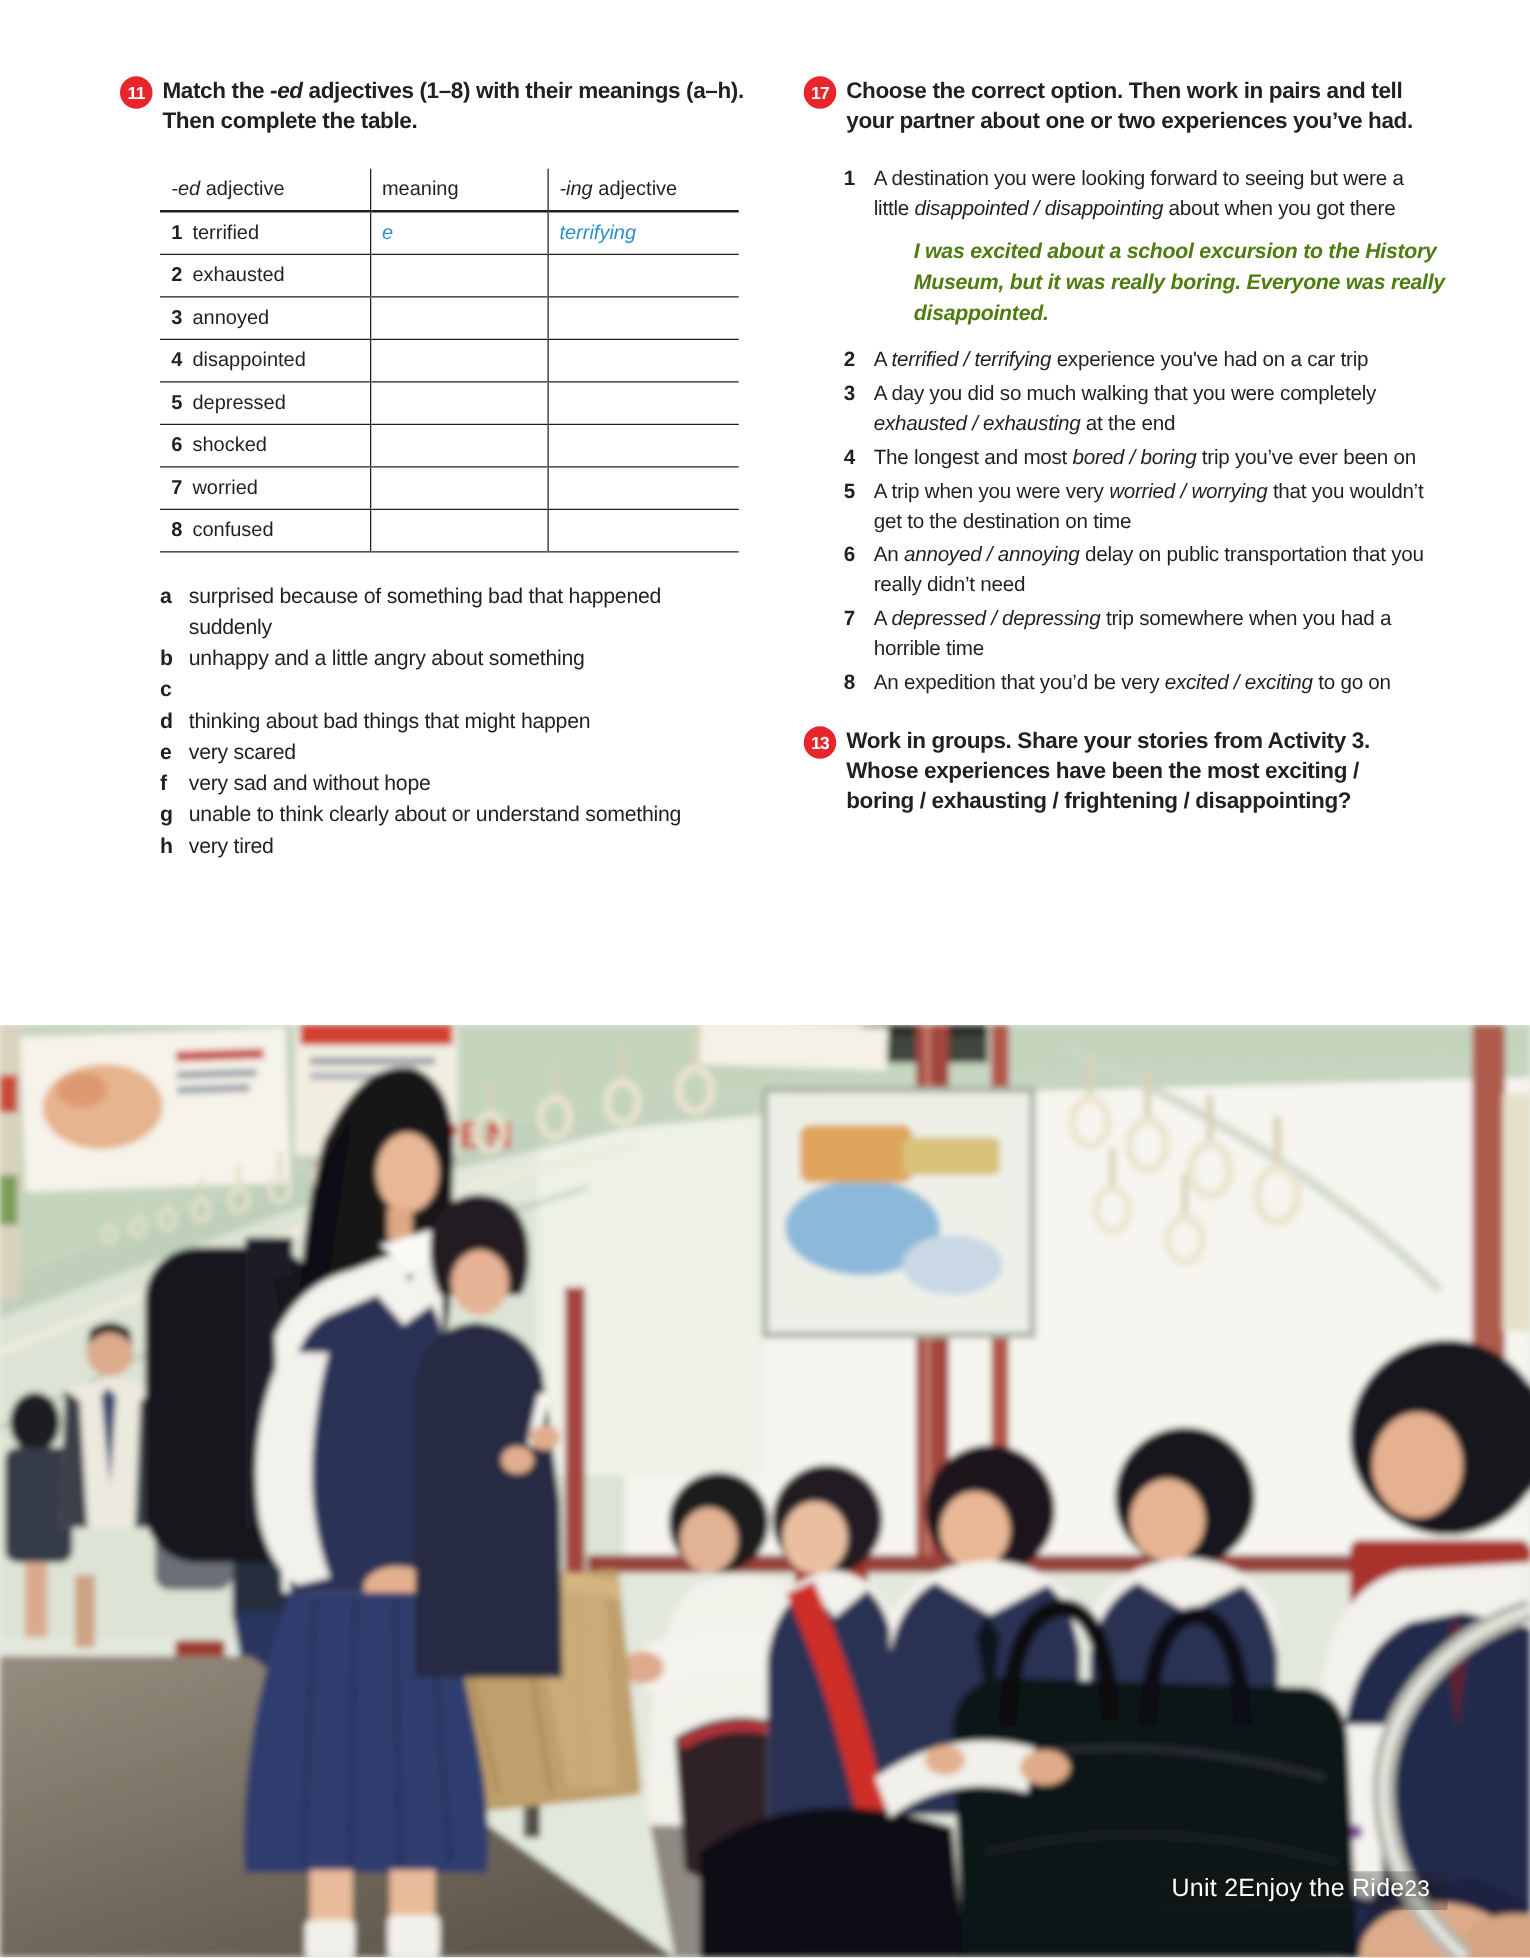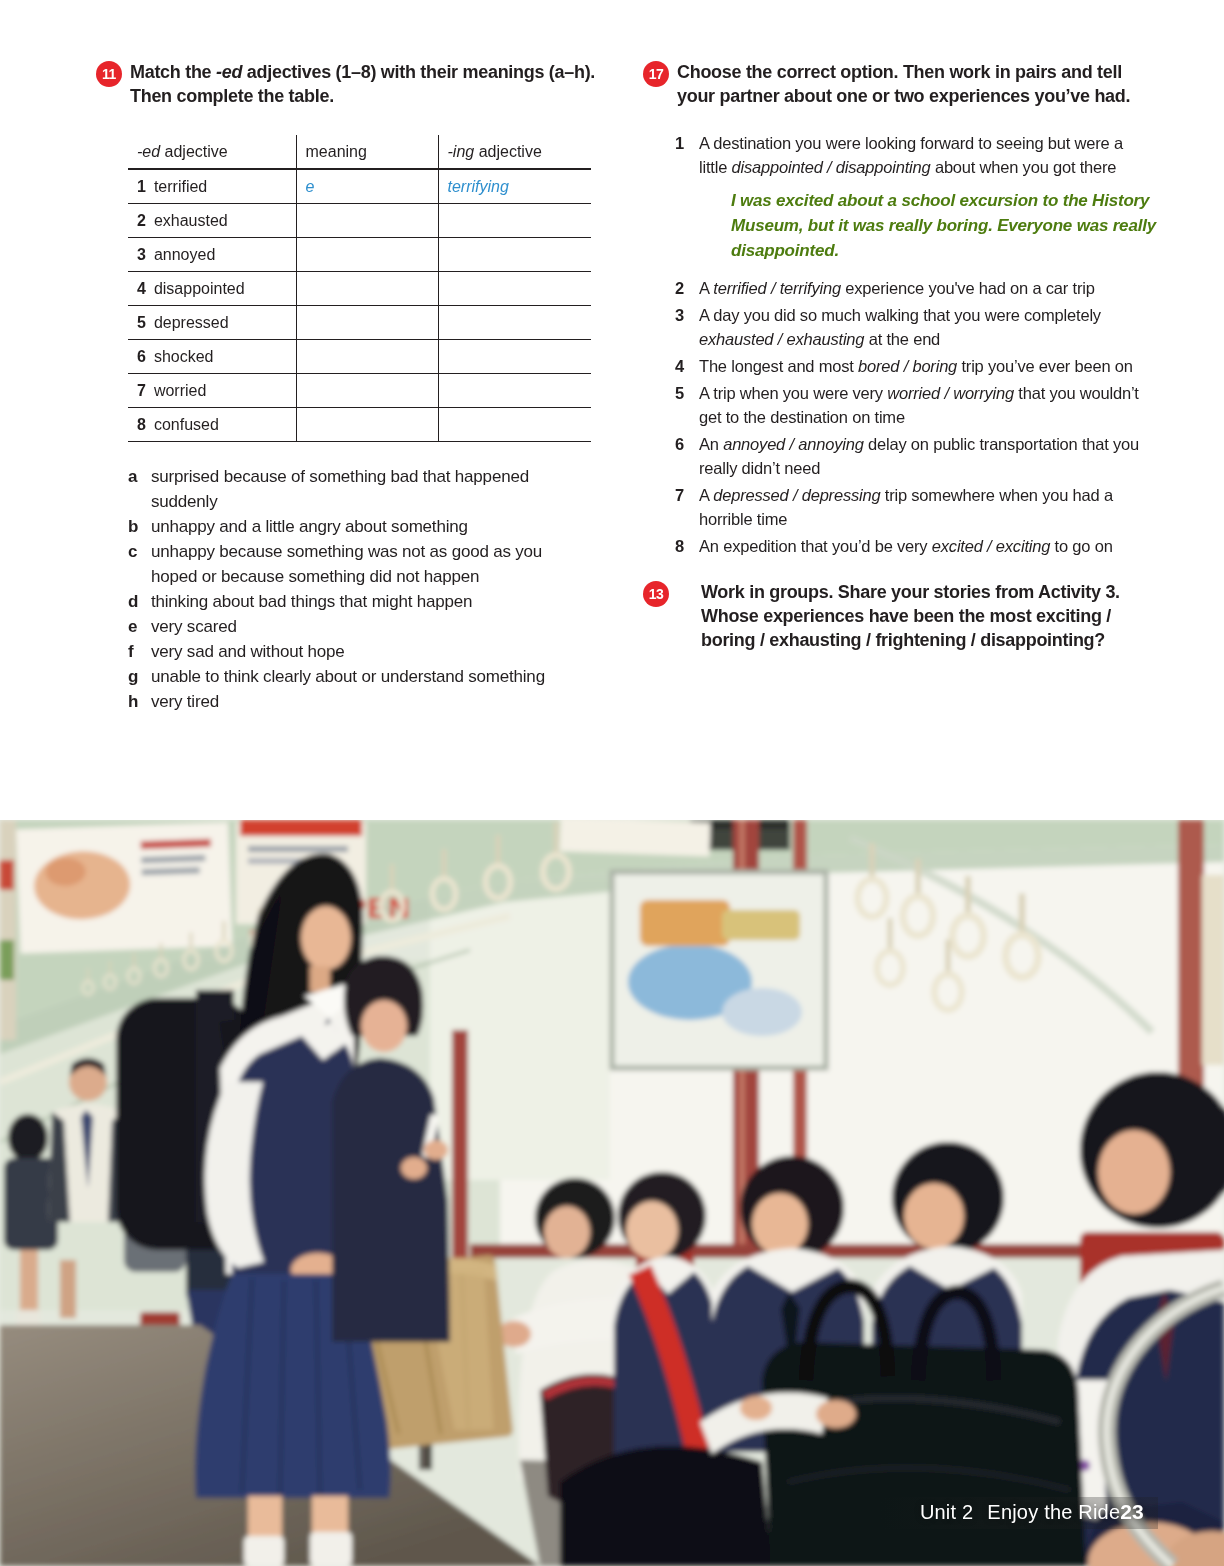--- a/index.html
+++ b/index.html
@@ -44,34 +44,34 @@
 
   
   .items{margin:23px 0 0 32px;font-size:16.5px;line-height:24px;letter-spacing:-0.2px;}
   .item{display:flex;margin-bottom:3px;}
   .i-num{flex:none;width:24px;font-weight:bold;}
   .i-text{width:455px;}
   .example{
     margin:9px 0 13px 56px;width:455px;color:#4d7c0f;font-style:italic;font-weight:bold;
     font-size:17px;line-height:25px;letter-spacing:-0.2px;
   }
-  .act13{margin-top:22px;gap:24px;}
+  .act13{margin-top:22px;}
 
   
   .photo{position:absolute;left:0;top:820px;width:1224px;height:746px;background:#e7ebe2;}
   .photo svg{display:block;}
   .footer{
     position:absolute;top:1497px;right:66px;color:#fff;font-size:20px;letter-spacing:0.2px;
     padding:3px 14px 5px 40px;display:flex;align-items:baseline;
     background:linear-gradient(to right,rgba(0,0,0,0),rgba(30,30,30,0.28) 45%,rgba(30,30,30,0.28));
     text-shadow:0 0 6px rgba(0,0,0,0.45);
   }
-  .footer .unit{margin-right:14px;}
+  .footer .unit{}
   .footer .title{}
-  .footer .pnum{font-weight:bold;font-size:21px;}
+  .footer .pnum{font-weight:normal;font-size:18px;}
 </style>
 </head>
 <body>
 
 <div class="col col-left">
   <div class="activity-head">
     <div class="badge">11</div>
     <div class="head-text"><span>Match the </span><i>-ed</i><span> adjectives (1–8) with their meanings (a–h).</span><br><span>Then complete the table.</span></div>
   </div>
 
@@ -149,21 +149,20 @@
         <span class="m-text">surprised because of something bad that happened suddenly</span>
       </div>
 
       <div class="m-item">
         <span class="m-letter">b</span>
         <span class="m-text">unhappy and a little angry about something</span>
       </div>
 
       <div class="m-item">
         <span class="m-letter">c</span>
-        <span class="m-text">unhappy because something was not as good as you hoped or because something did not happen</span>
       </div>
 
       <div class="m-item">
         <span class="m-letter">d</span>
         <span class="m-text">thinking about bad things that might happen</span>
       </div>
 
       <div class="m-item">
         <span class="m-letter">e</span>
         <span class="m-text">very scared</span>

